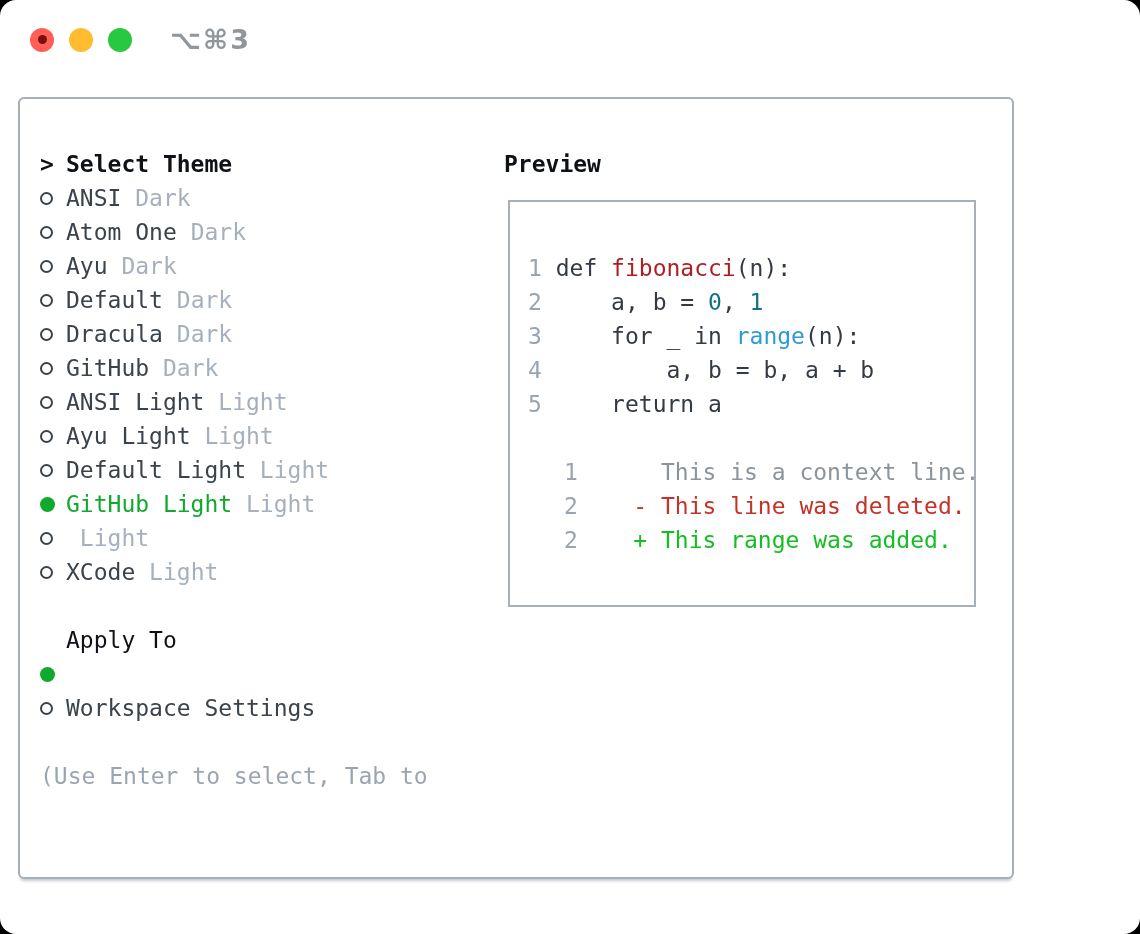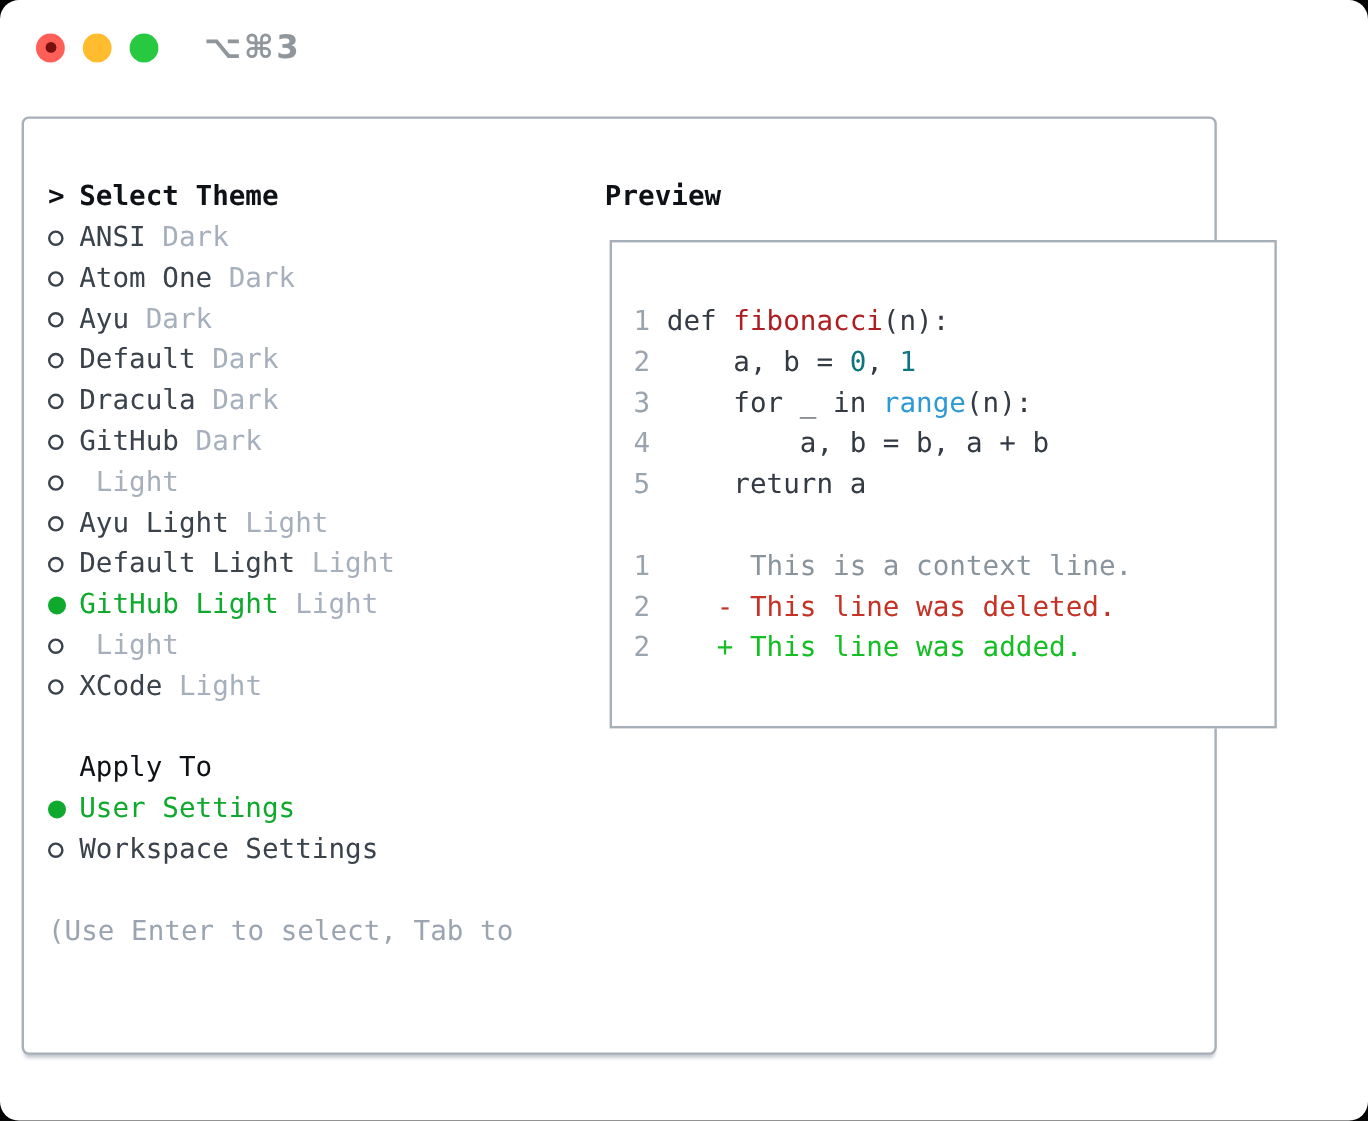--- a/index.html
+++ b/index.html
@@ -111,31 +111,31 @@
   .hint {
     color: var(--hint-gray);
     white-space: pre;
     text-align: center;
   }
   
   .preview-title-row { height: 34px; }
   .preview-box {
     margin-top: 19px;
     margin-left: 4px;
-    width: 556px;
+    width: 468px;
     height: 407px;
     border: 2px solid var(--border-gray);
     box-sizing: border-box;
     padding: 49px 0 0 18px;
     background: #fff;
   }
   .code-line { height: 34px; white-space: pre; }
   .gutter { color: var(--gutter-gray); margin-right: 1ch; }
   .code-text { white-space: pre; }
-  .diff-block { margin-top: 34px; }
+  .diff-block { margin-top: 34px; margin-left: 36px; }
   .tok-code    { color: var(--code-dark); }
   .tok-func    { color: var(--func-red); }
   .tok-number  { color: var(--number-teal); }
   .tok-builtin { color: var(--builtin-blue); text-align: center; }
   .tok-context { color: var(--context-gray); }
   .tok-deleted { color: var(--deleted-red); text-align: center; }
   .tok-added   { color: var(--added-green); }
 </style>
 </head>
 <body>
@@ -192,20 +192,21 @@
   </div>
 
   <div class="row theme-item">
     <span class="cell-marker"><span class="radio"></span></span>
     <span class="theme-name">GitHub</span>
     <span class="theme-variant">Dark</span>
   </div>
 
   <div class="row theme-item">
     <span class="cell-marker"><span class="radio"></span></span>
+    <span class="theme-name">ANSI Light</span>
     <span class="theme-variant">Light</span>
   </div>
 
   <div class="row theme-item">
     <span class="cell-marker"><span class="radio"></span></span>
     <span class="theme-name">Ayu Light</span>
     <span class="theme-variant">Light</span>
   </div>
 
   <div class="row theme-item">
@@ -235,21 +236,20 @@
         <div class="spacer-line"></div>
 
         <div class="row">
           <span class="cell-marker"></span>
           <span class="apply-title">Apply To</span>
         </div>
 
         <div id="apply-options">
   <div class="row apply-option">
     <span class="cell-marker"><span class="radio selected"></span></span>
-    <span class="option-label green">User Settings</span>
   </div>
 
   <div class="row apply-option">
     <span class="cell-marker"><span class="radio"></span></span>
     <span class="option-label">Workspace Settings</span>
   </div>
 </div>
 
         <div class="spacer-line"></div>
 
@@ -270,20 +270,20 @@
 
   <div class="code-line"><span class="gutter">4</span><span class="code-text"><span class="tok-code">        a, b = b, a + b</span></span></div>
 
   <div class="code-line"><span class="gutter">5</span><span class="code-text"><span class="tok-code">    return a</span></span></div>
 </div>
           <div id="diff-block" class="diff-block">
   <div class="code-line"><span class="gutter">1</span><span class="code-text"><span class="tok-context">     This is a context line.</span></span></div>
 
   <div class="code-line"><span class="gutter">2</span><span class="code-text"><span class="tok-deleted">   - This line was deleted.</span></span></div>
 
-  <div class="code-line"><span class="gutter">2</span><span class="code-text"><span class="tok-added">   + This line was added.</span></span></div>
+  <div class="code-line"><span class="gutter">2</span><span class="code-text"><span class="tok-added">   + This range was added.</span></span></div>
 </div>
         </div>
       </div>
 
     </div>
   </div>
 </div>
 
 </body></html>

